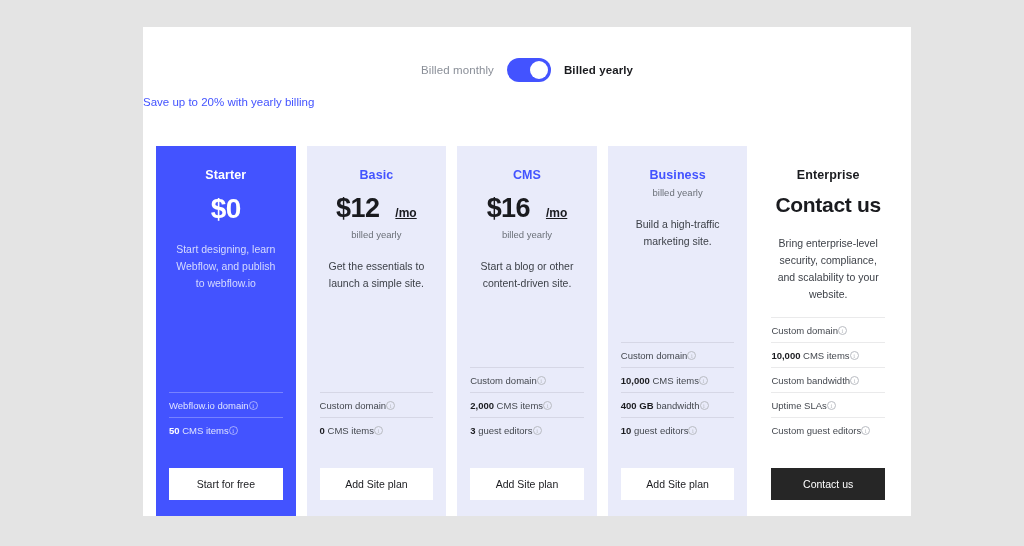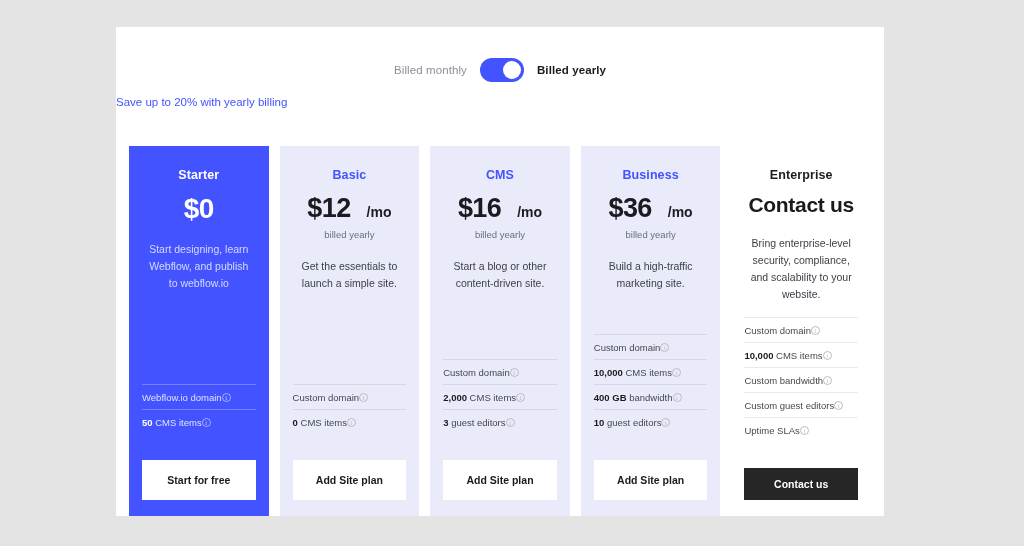--- a/index.html
+++ b/index.html
@@ -4,21 +4,21 @@
 <style>
   * { box-sizing: border-box; margin: 0; padding: 0; }
   html, body {
     width: 1024px; height: 546px;
     background: #e4e4e4;
     font-family: "Liberation Sans", sans-serif;
     -webkit-font-smoothing: antialiased;
   }
   .page {
     position: absolute;
-    left: 116px; top: 27px;
+    left: 143px; top: 27px;
     width: 768px; height: 489px;
     background: #ffffff;
   }
 
   
   .billing-row {
     display: flex;
     align-items: center;
     justify-content: center;
     gap: 13px;
@@ -92,24 +92,25 @@
   }
   .price {
     font-size: 27px;
     font-weight: bold;
     color: #1a1b1f;
     letter-spacing: -.6px;
   }
   .card.featured .price { color: #ffffff; font-size: 28px; }
   .card.plain .price    { font-size: 21px; letter-spacing: -.3px; }
   .per {
-    font-size: 14px;
+    font-size: 12px;
     font-weight: bold;
     color: #1a1b1f;
     margin-left: 16px;
+    text-decoration: underline;
   }
   .billed-sub {
     text-align: center;
     font-size: 9.5px;
     color: #6b7078;
     margin-top: 5px;
   }
 
   .desc {
     text-align: center;
@@ -156,25 +157,25 @@
   }
   .card.featured .info-icon {
     border-color: rgba(255,255,255,.5);
     color: rgba(255,255,255,.7);
   }
 
   .spacer { flex: 1 1 auto; min-height: 14px; }
 
   .cta {
     margin-top: 26px;
-    height: 40px;
+    height: 32px;
     width: 100%;
     border: none;
     font-size: 10.5px;
-    font-weight: bold;
+    font-weight: normal;
     font-family: "Liberation Sans", sans-serif;
     background: #ffffff;
     color: #1a1b1f;
     cursor: pointer;
   }
   .cta.dark { background: #262626; color: #ffffff; }
 </style>
 </head>
 <body>
 
@@ -243,21 +244,20 @@
           </li>
           <li class="feature">
             <span><b>3</b> guest editors</span>
             <span class="info-icon">i</span>
           </li>
         </ul>
         <button class="cta">Add Site plan</button>
       </div>
       <div class="card tint">
         <div class="plan-name">Business</div>
-        <div class="price-row"><span class="price">$36</span><span class="per">/mo</span></div>
         <div class="billed-sub">billed yearly</div>
         <div class="desc">Build a high-traffic marketing site.</div>
         <div class="spacer"></div>
         <ul class="features">
           <li class="feature">
             <span>Custom domain</span>
             <span class="info-icon">i</span>
           </li>
           <li class="feature">
             <span><b>10,000</b> CMS items</span>
@@ -286,24 +286,24 @@
           </li>
           <li class="feature">
             <span><b>10,000</b> CMS items</span>
             <span class="info-icon">i</span>
           </li>
           <li class="feature">
             <span>Custom bandwidth</span>
             <span class="info-icon">i</span>
           </li>
           <li class="feature">
+            <span>Uptime SLAs</span>
+            <span class="info-icon">i</span>
+          </li>
+          <li class="feature">
             <span>Custom guest editors</span>
-            <span class="info-icon">i</span>
-          </li>
-          <li class="feature">
-            <span>Uptime SLAs</span>
             <span class="info-icon">i</span>
           </li>
         </ul>
         <button class="cta dark">Contact us</button>
       </div>
     </div>
 </div>
 
 </body></html>

